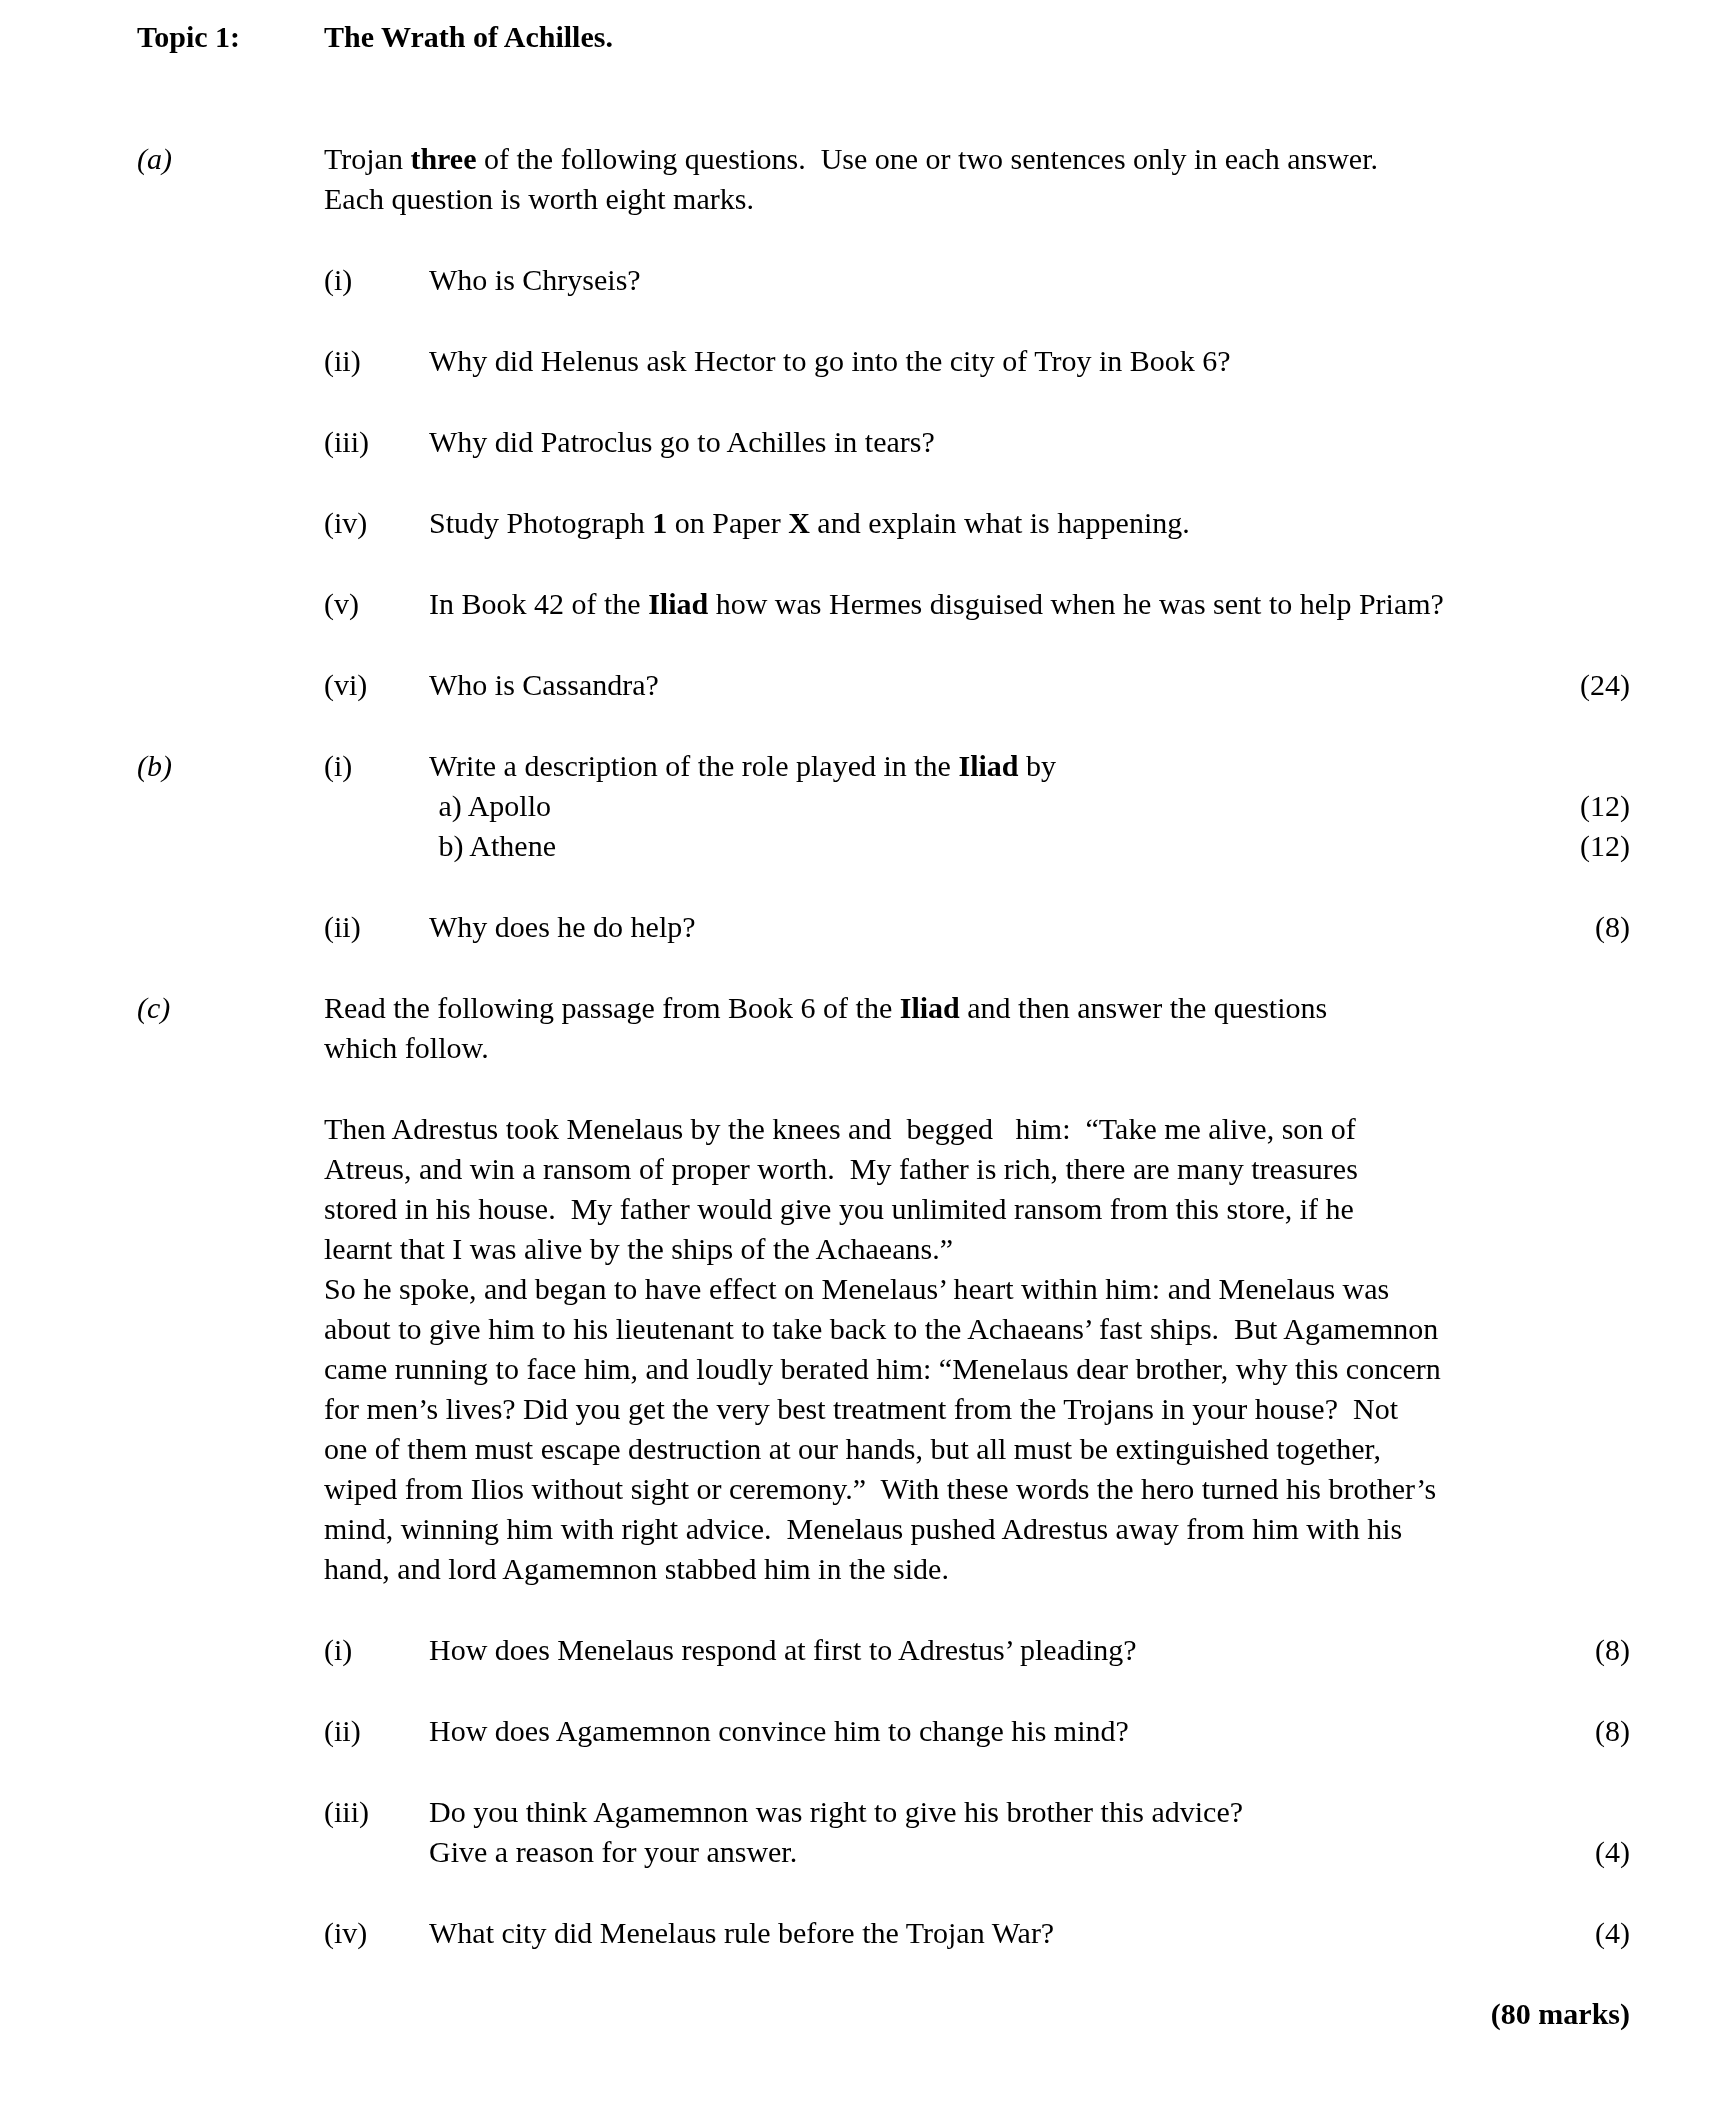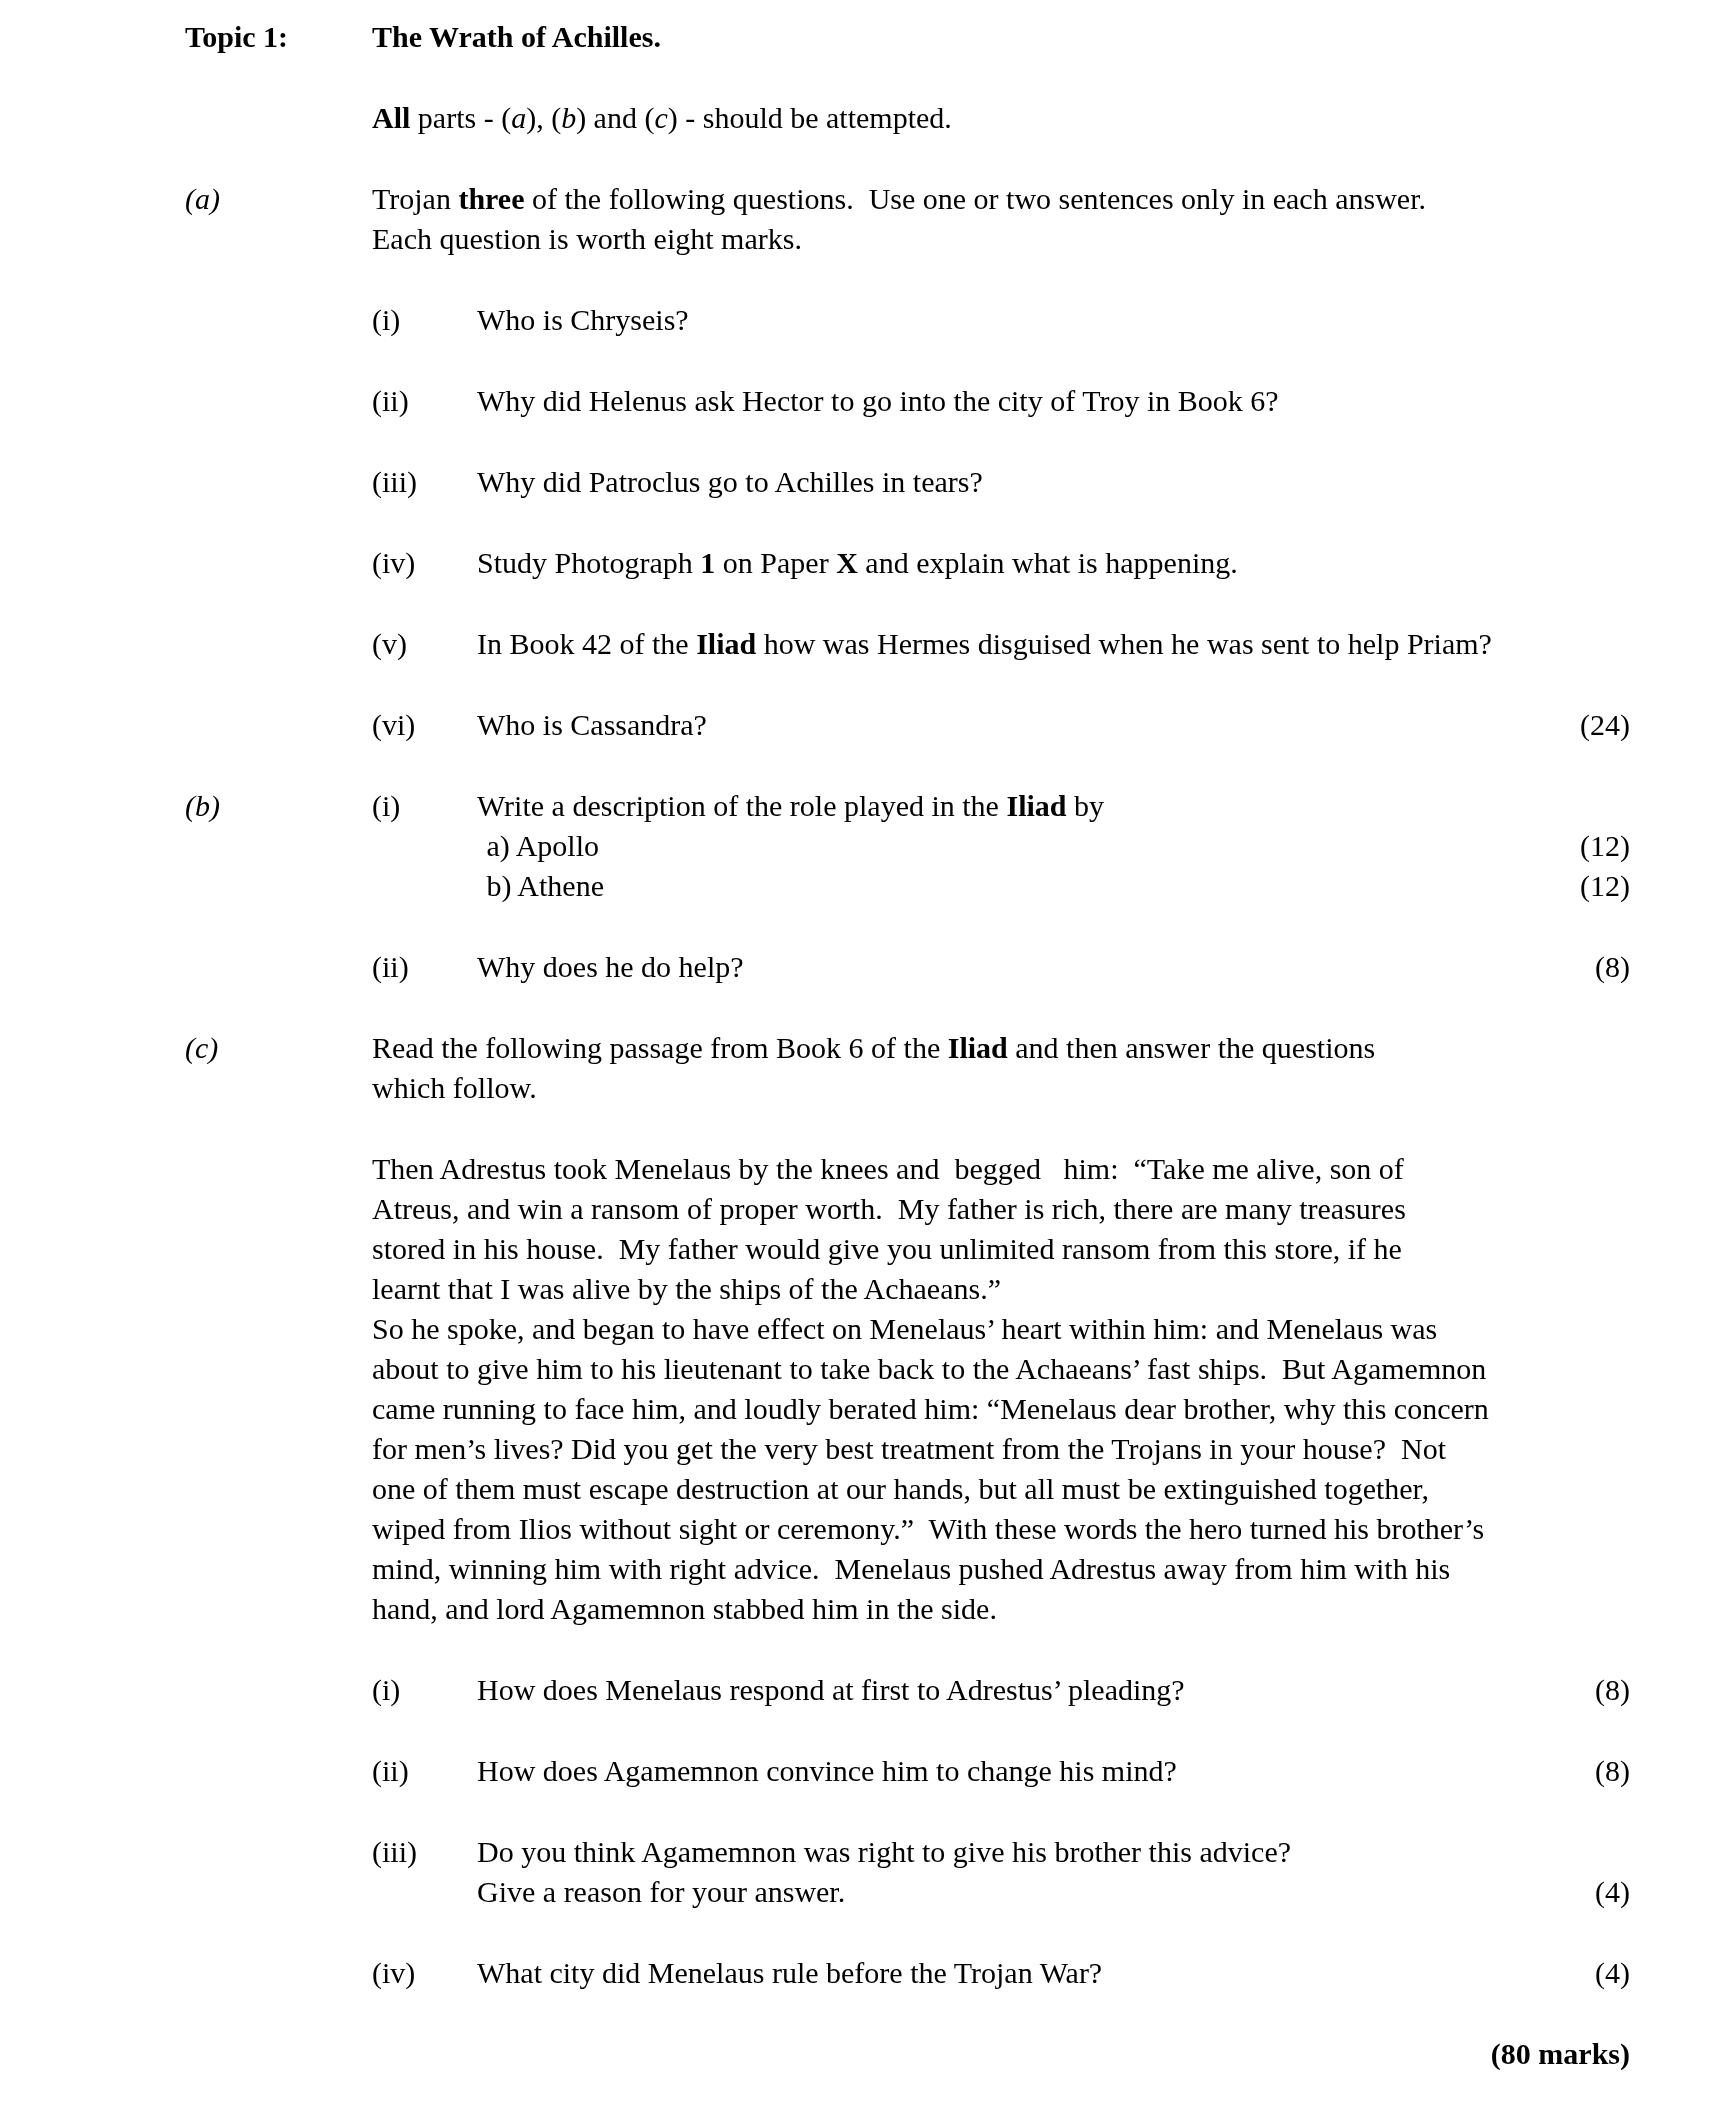--- a/index.html
+++ b/index.html
@@ -12,21 +12,21 @@
     font-size: 30px;
     line-height: 40px;
   }
   .page {
     box-sizing: border-box;
     width: 1729px;
     height: 2107px;
     padding: 17px 99px 0 137px;
   }
   .row { display: flex; }
-  .col-label { flex: 0 0 167px; margin-left: 48px; }
+  .col-label { flex: 0 0 167px; }
   .col-body { flex: 1 1 auto; min-width: 0; margin-left: 20px; }
   .block { margin-bottom: 41px; }
   .q { display: flex; }
   .q-num { flex: 0 0 105px; }
   .q-main { flex: 1 1 auto; min-width: 0; }
   .q-line { display: flex; gap: 30px; }
   .q-text { flex: 1 1 auto; white-space: pre-wrap; }
   .q-marks { flex: 0 0 auto; text-align: left; white-space: nowrap; padding-left: 11.4px; }
   .rich { white-space: pre-wrap; }
   .passage { white-space: pre; }
@@ -43,21 +43,20 @@
 
 <div class="page">
 
   <div class="row block">
     <div class="col-label topic-label">Topic 1:</div>
     <div class="col-body topic-title">The Wrath of Achilles.</div>
   </div>
 
   <div class="row block">
     <div class="col-label"></div>
-    <div class="col-body rich"><span class="b">All</span><span> parts - (</span><span class="i">a</span><span>), (</span><span class="i">b</span><span>) and (</span><span class="i">c</span><span>) - should be attempted.</span></div>
   </div>
 
   <div class="row block">
     <div class="col-label sec-label">(a)</div>
     <div class="col-body rich"><span>Trojan </span><span class="b">three</span><span> of the following questions.  Use one or two sentences only in each answer.
 Each question is worth eight marks.</span></div>
   </div>
 
   <div class="row block">
     <div class="col-label"></div>

